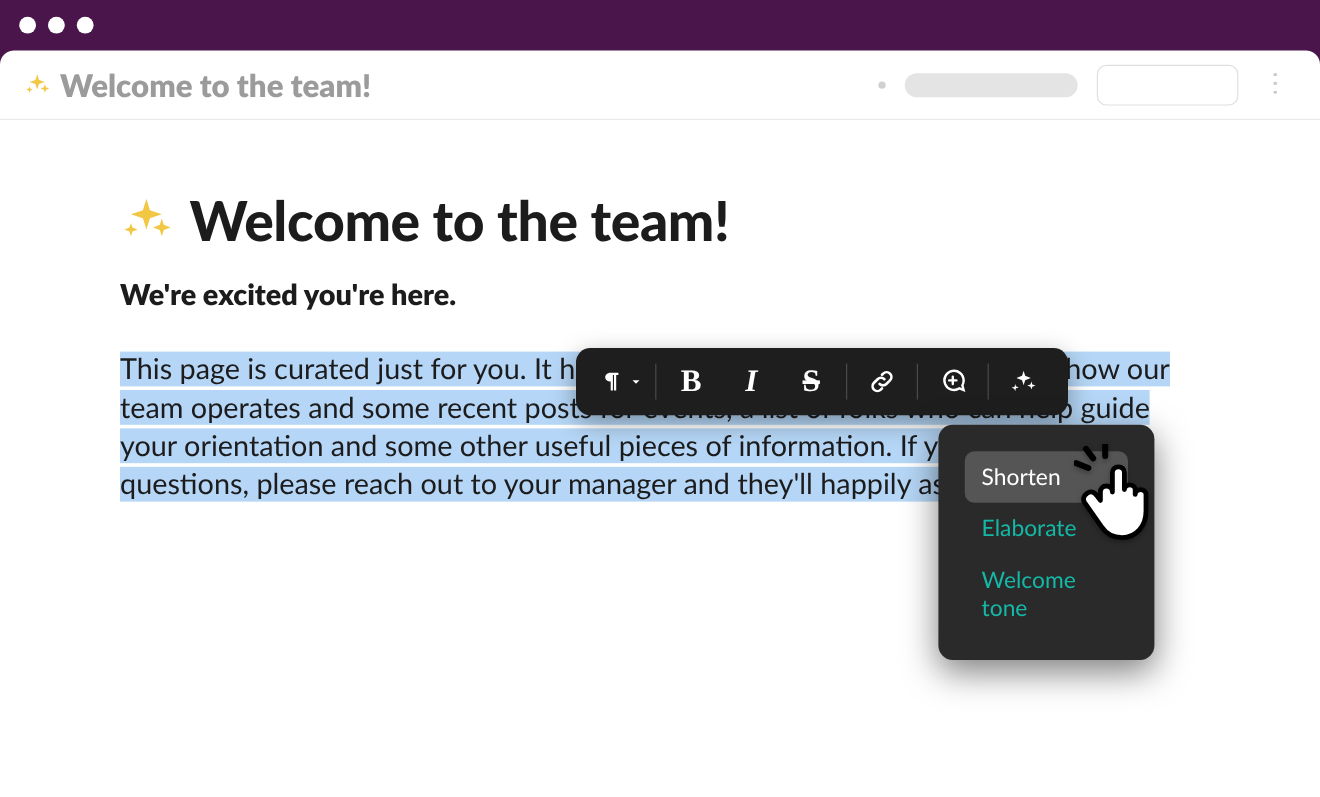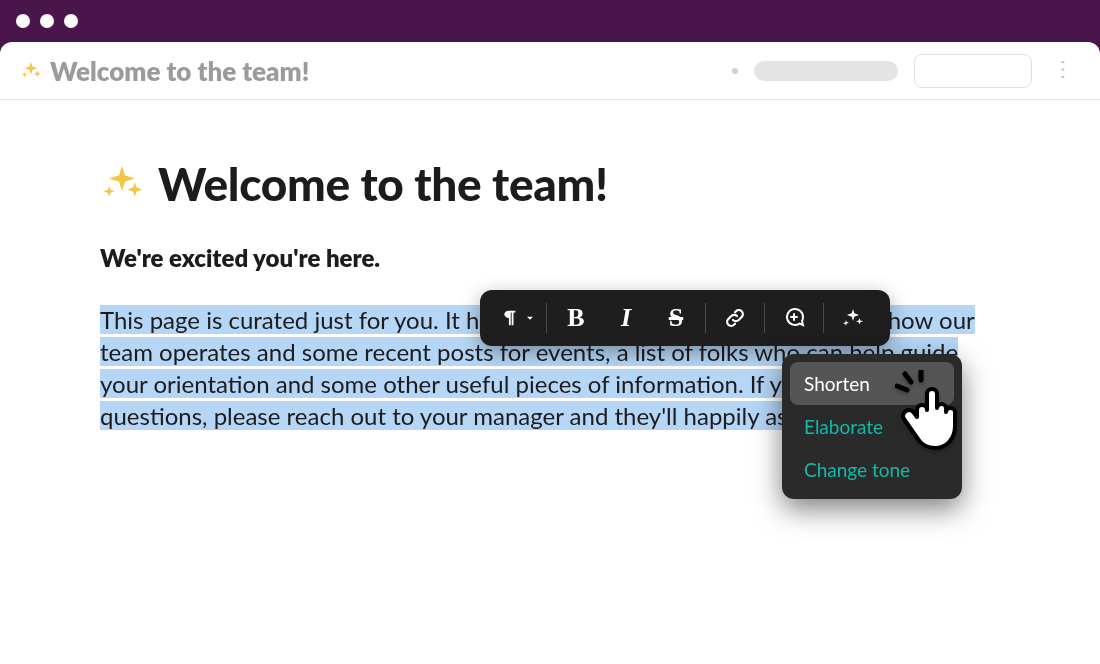--- a/index.html
+++ b/index.html
@@ -22,21 +22,21 @@
   .pill { width: 144px; height: 20px; border-radius: 999px; background: #e4e4e4; }
   .outline-btn { width: 118px; height: 34px; border: 1px solid #e0e0e0; border-radius: 8px; background: #fff; }
   .kebab { color: #c9c9c9; font-size: 22px; letter-spacing: 2px; padding: 0 4px; transform: rotate(90deg); }
 
   
   .doc { padding: 56px 100px 0 100px; position: relative; }
   .doc-title-row { display: flex; align-items: center; gap: 14px; }
   .sparkle-big svg { width: 44px; height: 44px; display: block; }
   .doc-title { font-size: 46px; font-weight: 900; color: #1d1c1d; letter-spacing: -0.3px; }
 
-  .subhead { margin-top: 32px; font-size: 24px; font-weight: 800; color: #1d1c1d; }
+  .subhead { margin-top: 20px; font-size: 24px; font-weight: 800; color: #1d1c1d; }
 
   .para-wrap { margin-top: 32px; }
   .para { font-size: 24px; line-height: 32px; color: #1d1c1d; }
   .para ::selection { background: #b5d6f6; }
   .hl { background: #b5d6f6; }
 
   
   .toolbar {
     position: absolute;
     left: 480px; top: 248px;
@@ -56,21 +56,21 @@
   .italic-glyph { font-style: italic; font-weight: 600; font-size: 26px; font-family: Georgia, serif; color:#fff; }
   .strike-glyph { font-weight: 700; font-size: 26px; text-decoration: line-through; text-decoration-thickness: 3px; font-family: Georgia, serif; color:#fff; }
 
   
   .ai-menu {
     position: absolute;
     left: 782px; top: 312px;
     width: 180px;
     background: #2a2a2a;
     border-radius: 12px;
-    padding: 8px;
+    padding: 22px;
     box-shadow: 0 10px 28px rgba(0,0,0,.5);
   }
   .ai-item {
     padding: 10px 14px;
     color: #14b8a6;
     font-size: 19px;
     border-radius: 8px;
   }
   .ai-item.selected { background: #555; color: #fff; }
 
@@ -165,21 +165,21 @@
     <div class="tb-btn">
       <svg viewBox="0 0 24 24" width="24" height="24">
           <path fill="#fff" d="M12 3l1.3 4.2L18 9l-4.7 1.8L12 15l-1.3-4.2L6 9l4.7-1.8L12 3zm6.5 9l.8 2.4 2.7.9-2.7.9-.8 2.4-.8-2.4L15 15.3l2.7-.9.8-2.4zM5 14l.6 1.8L8 17l-2.4.6L5 20l-.6-1.8L2 17l2.4-.6L5 14z"></path>
         </svg>
     </div>
   </div>
 
   <div class="ai-menu">
     <div class="ai-item selected">Shorten</div>
     <div class="ai-item">Elaborate</div>
-    <div class="ai-item">Change tone</div>
+    <div class="ai-item">Welcome tone</div>
   </div>
 
   <div class="cursor">
     <svg width="74" height="82" viewBox="0 0 74 82">
       <g stroke="#000" stroke-width="4" stroke-linejoin="round" fill="#fff">
         <path d="M22 40c0-3 2-5 5-5s5 2 5 5V24c0-3 2-5 5-5s5 2 5 5v14c0-2 2-4 4.5-4S51 36 51 38v4c0-2 2-4 4.5-4S60 40 60 42v14c0 12-8 22-20 22-8 0-13-3-17-9L9 49c-2-3-1-6 2-8s6-1 8 2l3 4V40z"></path>
       </g>
       <g stroke="#000" stroke-width="5" stroke-linecap="round">
         <line x1="2" y1="16" x2="12" y2="20"></line>
         <line x1="10" y1="4" x2="16" y2="12"></line>

